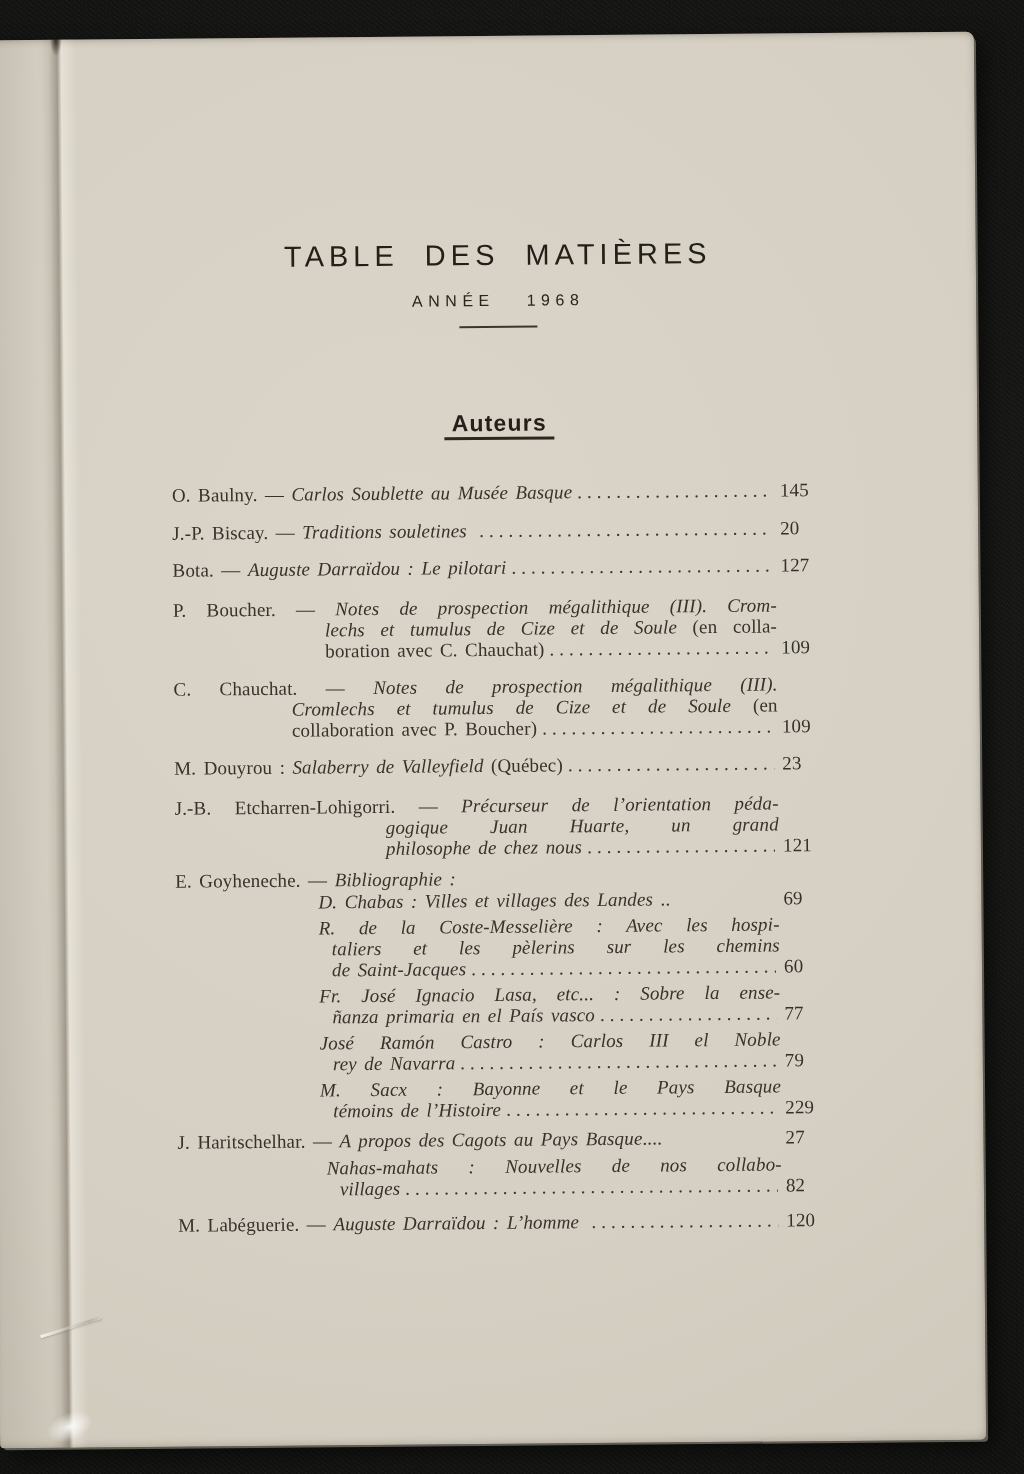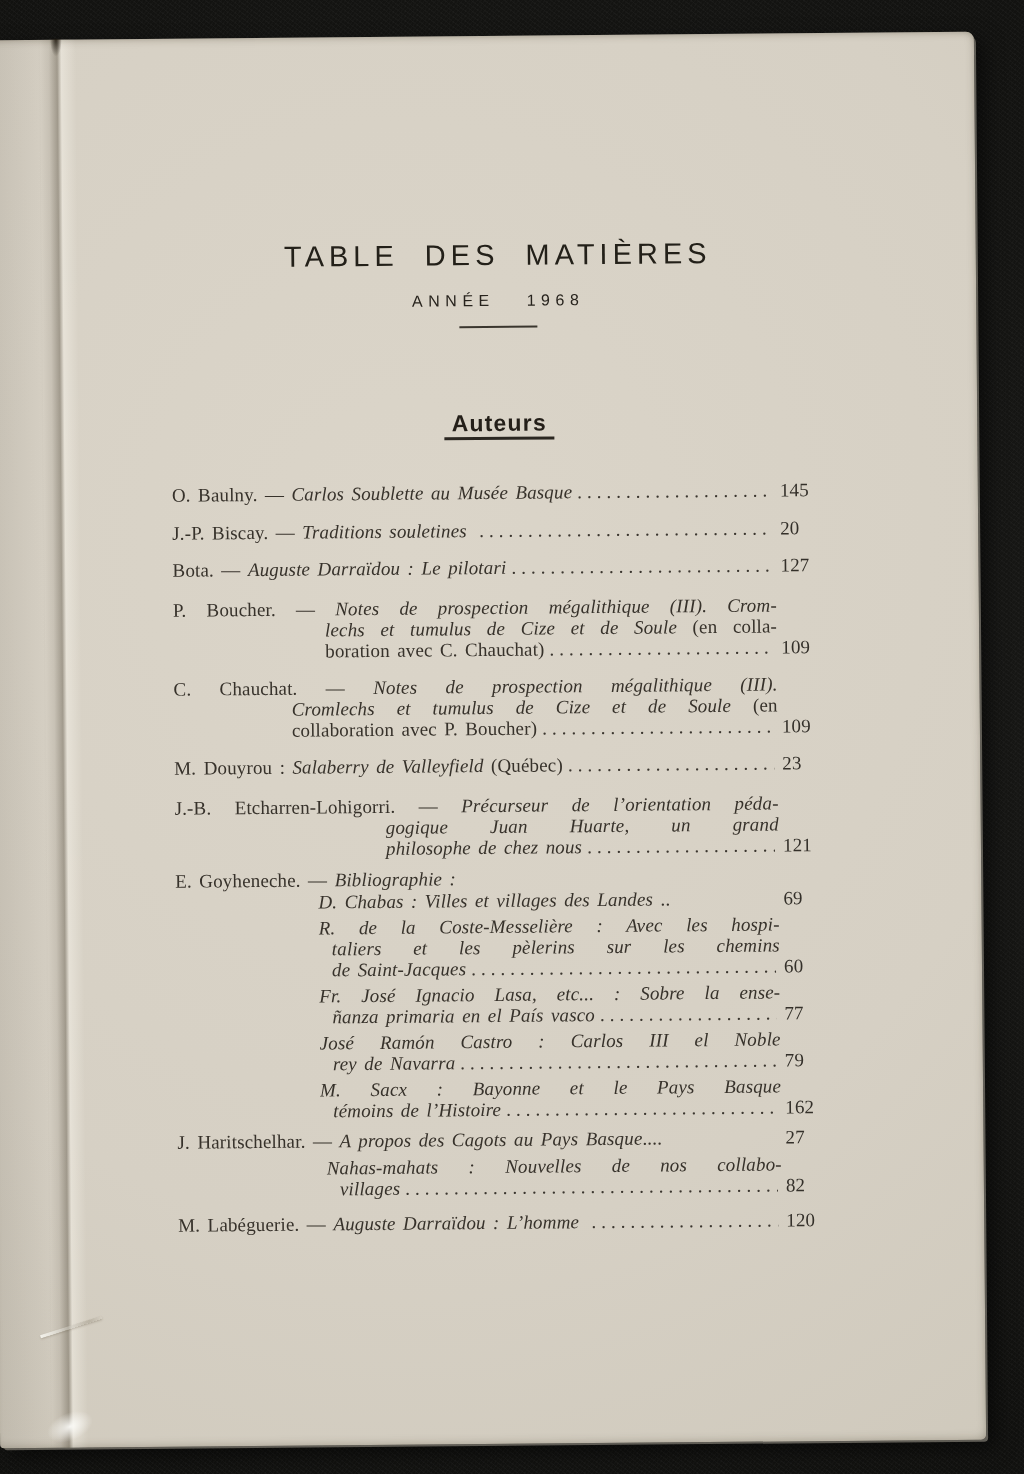--- a/index.html
+++ b/index.html
@@ -197,21 +197,21 @@
               <div class="txt"><span class="it">rey de Navarra</span></div>
               <div class="leader"></div>
               <div class="pagenum">79</div>
             </div>
             <div class="line sub just" style="padding-left: 143px;">
               <div class="txt"><span class="it">M. Sacx : Bayonne et le Pays Basque</span></div>
             </div>
             <div class="line" style="padding-left: 156px;">
               <div class="txt"><span class="it">témoins de l’Histoire</span></div>
               <div class="leader"></div>
-              <div class="pagenum">162</div>
+              <div class="pagenum">229</div>
             </div>
           </div>
           <div class="entry">
             <div class="line">
               <div class="txt"><span class="ro">J. Haritschelhar. — </span><span class="it">A propos des Cagots au Pays Basque</span><span class="ro">....</span></div>
               <div class="fill"></div>
               <div class="pagenum">27</div>
             </div>
             <div class="line sub just" style="padding-left: 149px;">
               <div class="txt"><span class="it">Nahas-mahats : Nouvelles de nos collabo-</span></div>

